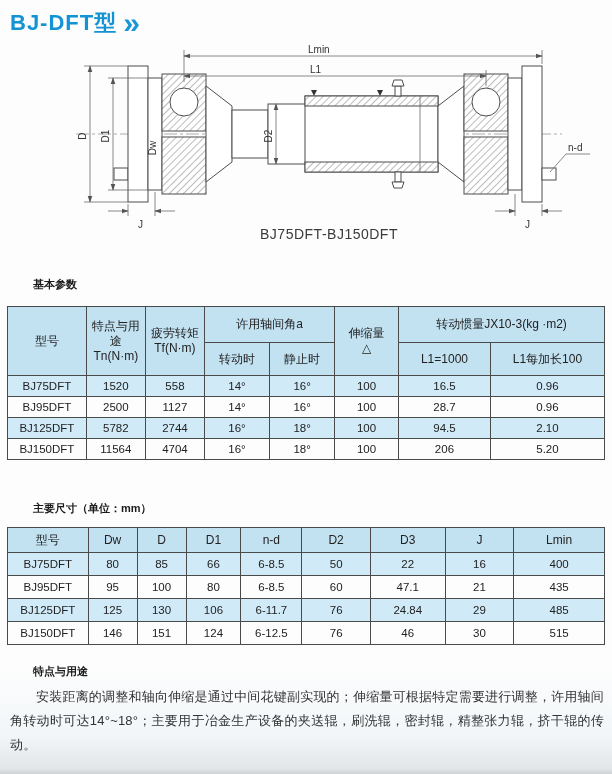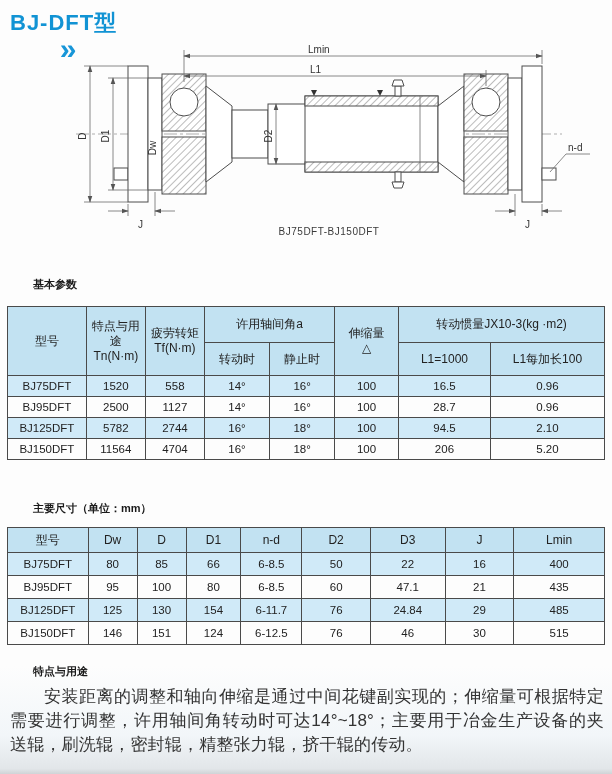--- a/index.html
+++ b/index.html
@@ -3,46 +3,46 @@
 <meta charset="utf-8">
 <style>
   * { margin:0; padding:0; box-sizing:border-box; }
   body { font-family:"Liberation Sans","DejaVu Sans",sans-serif; background:#888; }
   .page {
     position:relative; width:612px; height:774px; margin:0 auto;
     background:linear-gradient(180deg,#fdfdfd 0%,#fdfdfd 86%,#f2f6f9 95%,#e2e6e9 99.3%,#cfd3d6 100%);
     overflow:hidden;
   }
   
-  .hdr { position:absolute; top:8px; left:10px; display:flex; align-items:center;flex-direction:column; }
+  .hdr { position:absolute; top:8px; left:10px; display:flex; align-items:center; }
   .hdr .title { font-size:22px; font-weight:bold; color:#1193d4; letter-spacing:1px; }
   .hdr .arrows { font-size:30px; font-weight:bold; color:#1896d8; line-height:22px; margin-left:6px; letter-spacing:-3px; }
   
   .draw { position:absolute; top:44px; left:0; width:612px; height:192px; }
   svg text { font-family:"Liberation Sans","DejaVu Sans",sans-serif; fill:#333; }
-  .caption { position:absolute; top:226px; left:0; width:612px; text-align:center; font-size:10px; color:#3a3a3a; letter-spacing:0.5px; padding-left:46px; }
+  .caption { position:absolute; top:226px; left:0; width:612px; text-align:center; font-size:14px; color:#3a3a3a; letter-spacing:0.5px; padding-left:46px; }
   
   .sec { position:absolute; left:33px; font-size:11px; font-weight:bold; color:#1a1a1a; }
   .sec1 { top:277px; }
   .sec2 { top:501px;text-align:center; }
   .sec3 { top:664px; }
   
   .twrap { position:absolute; left:7px; width:598px; }
   .t1wrap { top:306px; }
   .t2wrap { top:527px; }
   table { border-collapse:collapse; table-layout:fixed; width:100%; color:#222; }
   td, th { border:1px solid #4a4a4a; text-align:center; vertical-align:middle; font-weight:normal; font-size:11.5px; padding:1px 0; }
   thead td, thead th { background:#c2e2f2; font-size:12px; }
   tr.alt td { background:#d0eaf8; }
   .t1 tbody tr { height:21px; }
   .t2 tbody tr { height:23px; }
   .t2 thead tr { height:25px; }
   .hl2 { display:block; line-height:15px; }
   
-  .para { position:absolute; top:685px; left:10px; width:594px; font-size:17px; line-height:24px; color:#333; text-indent:2em; text-align:justify; letter-spacing:0.2px; }
+  .para { position:absolute; top:685px; left:10px; width:594px; font-size:13px; line-height:24px; color:#333; text-indent:2em; text-align:justify; letter-spacing:0.2px; }
   
   .ol { fill:#ffffff; stroke:#4d4d4d; stroke-width:1; }
   .olh { fill:url(#hch); stroke:#4d4d4d; stroke-width:1; }
   .dim { stroke:#6b6b6b; stroke-width:0.8; fill:none; }
   .cl { stroke:#8a8a8a; stroke-width:0.7; stroke-dasharray:13 3 3 3; }
   .dtext { font-size:10px; fill:#333; }
 </style>
 </head>
 <body>
 
@@ -276,21 +276,21 @@
           <td>6-8.5</td>
           <td>60</td>
           <td>47.1</td>
           <td>21</td>
           <td>435</td>
         </tr>
         <tr class="alt">
           <td>BJ125DFT</td>
           <td>125</td>
           <td>130</td>
-          <td>154</td>
+          <td>106</td>
           <td>6-11.7</td>
           <td>76</td>
           <td>24.84</td>
           <td>29</td>
           <td>485</td>
         </tr>
         <tr>
           <td>BJ150DFT</td>
           <td>146</td>
           <td>151</td>

